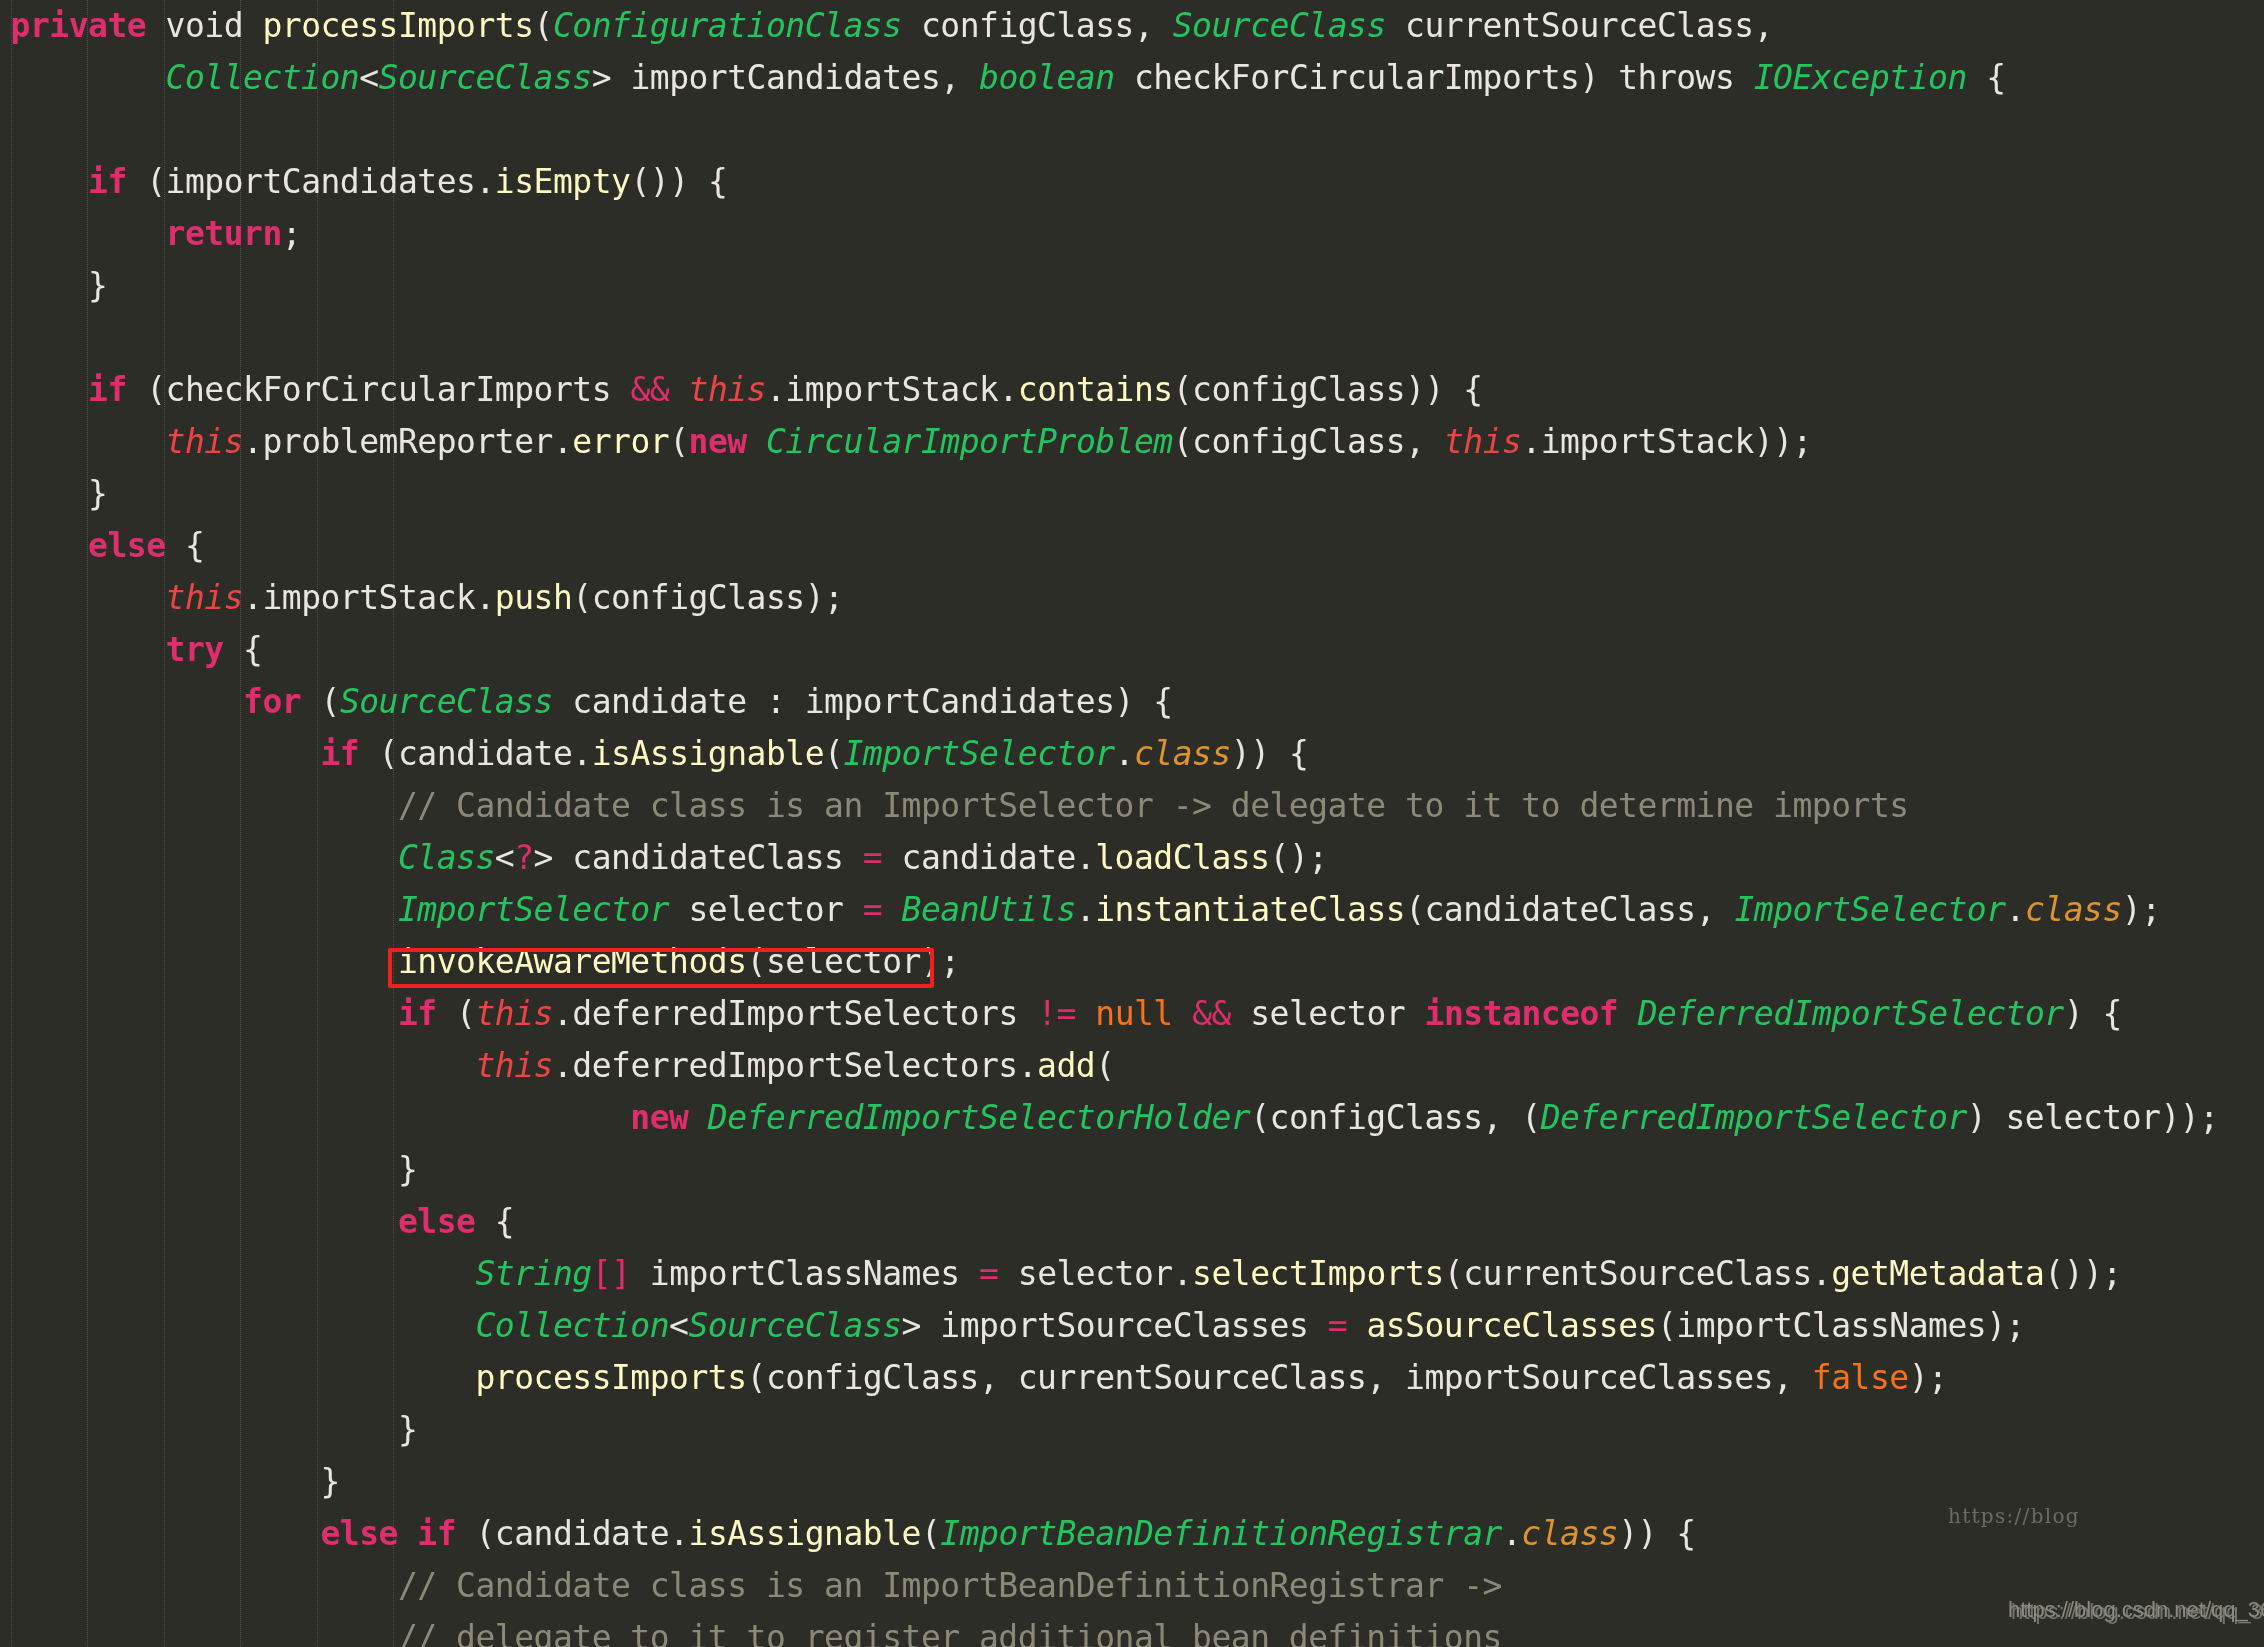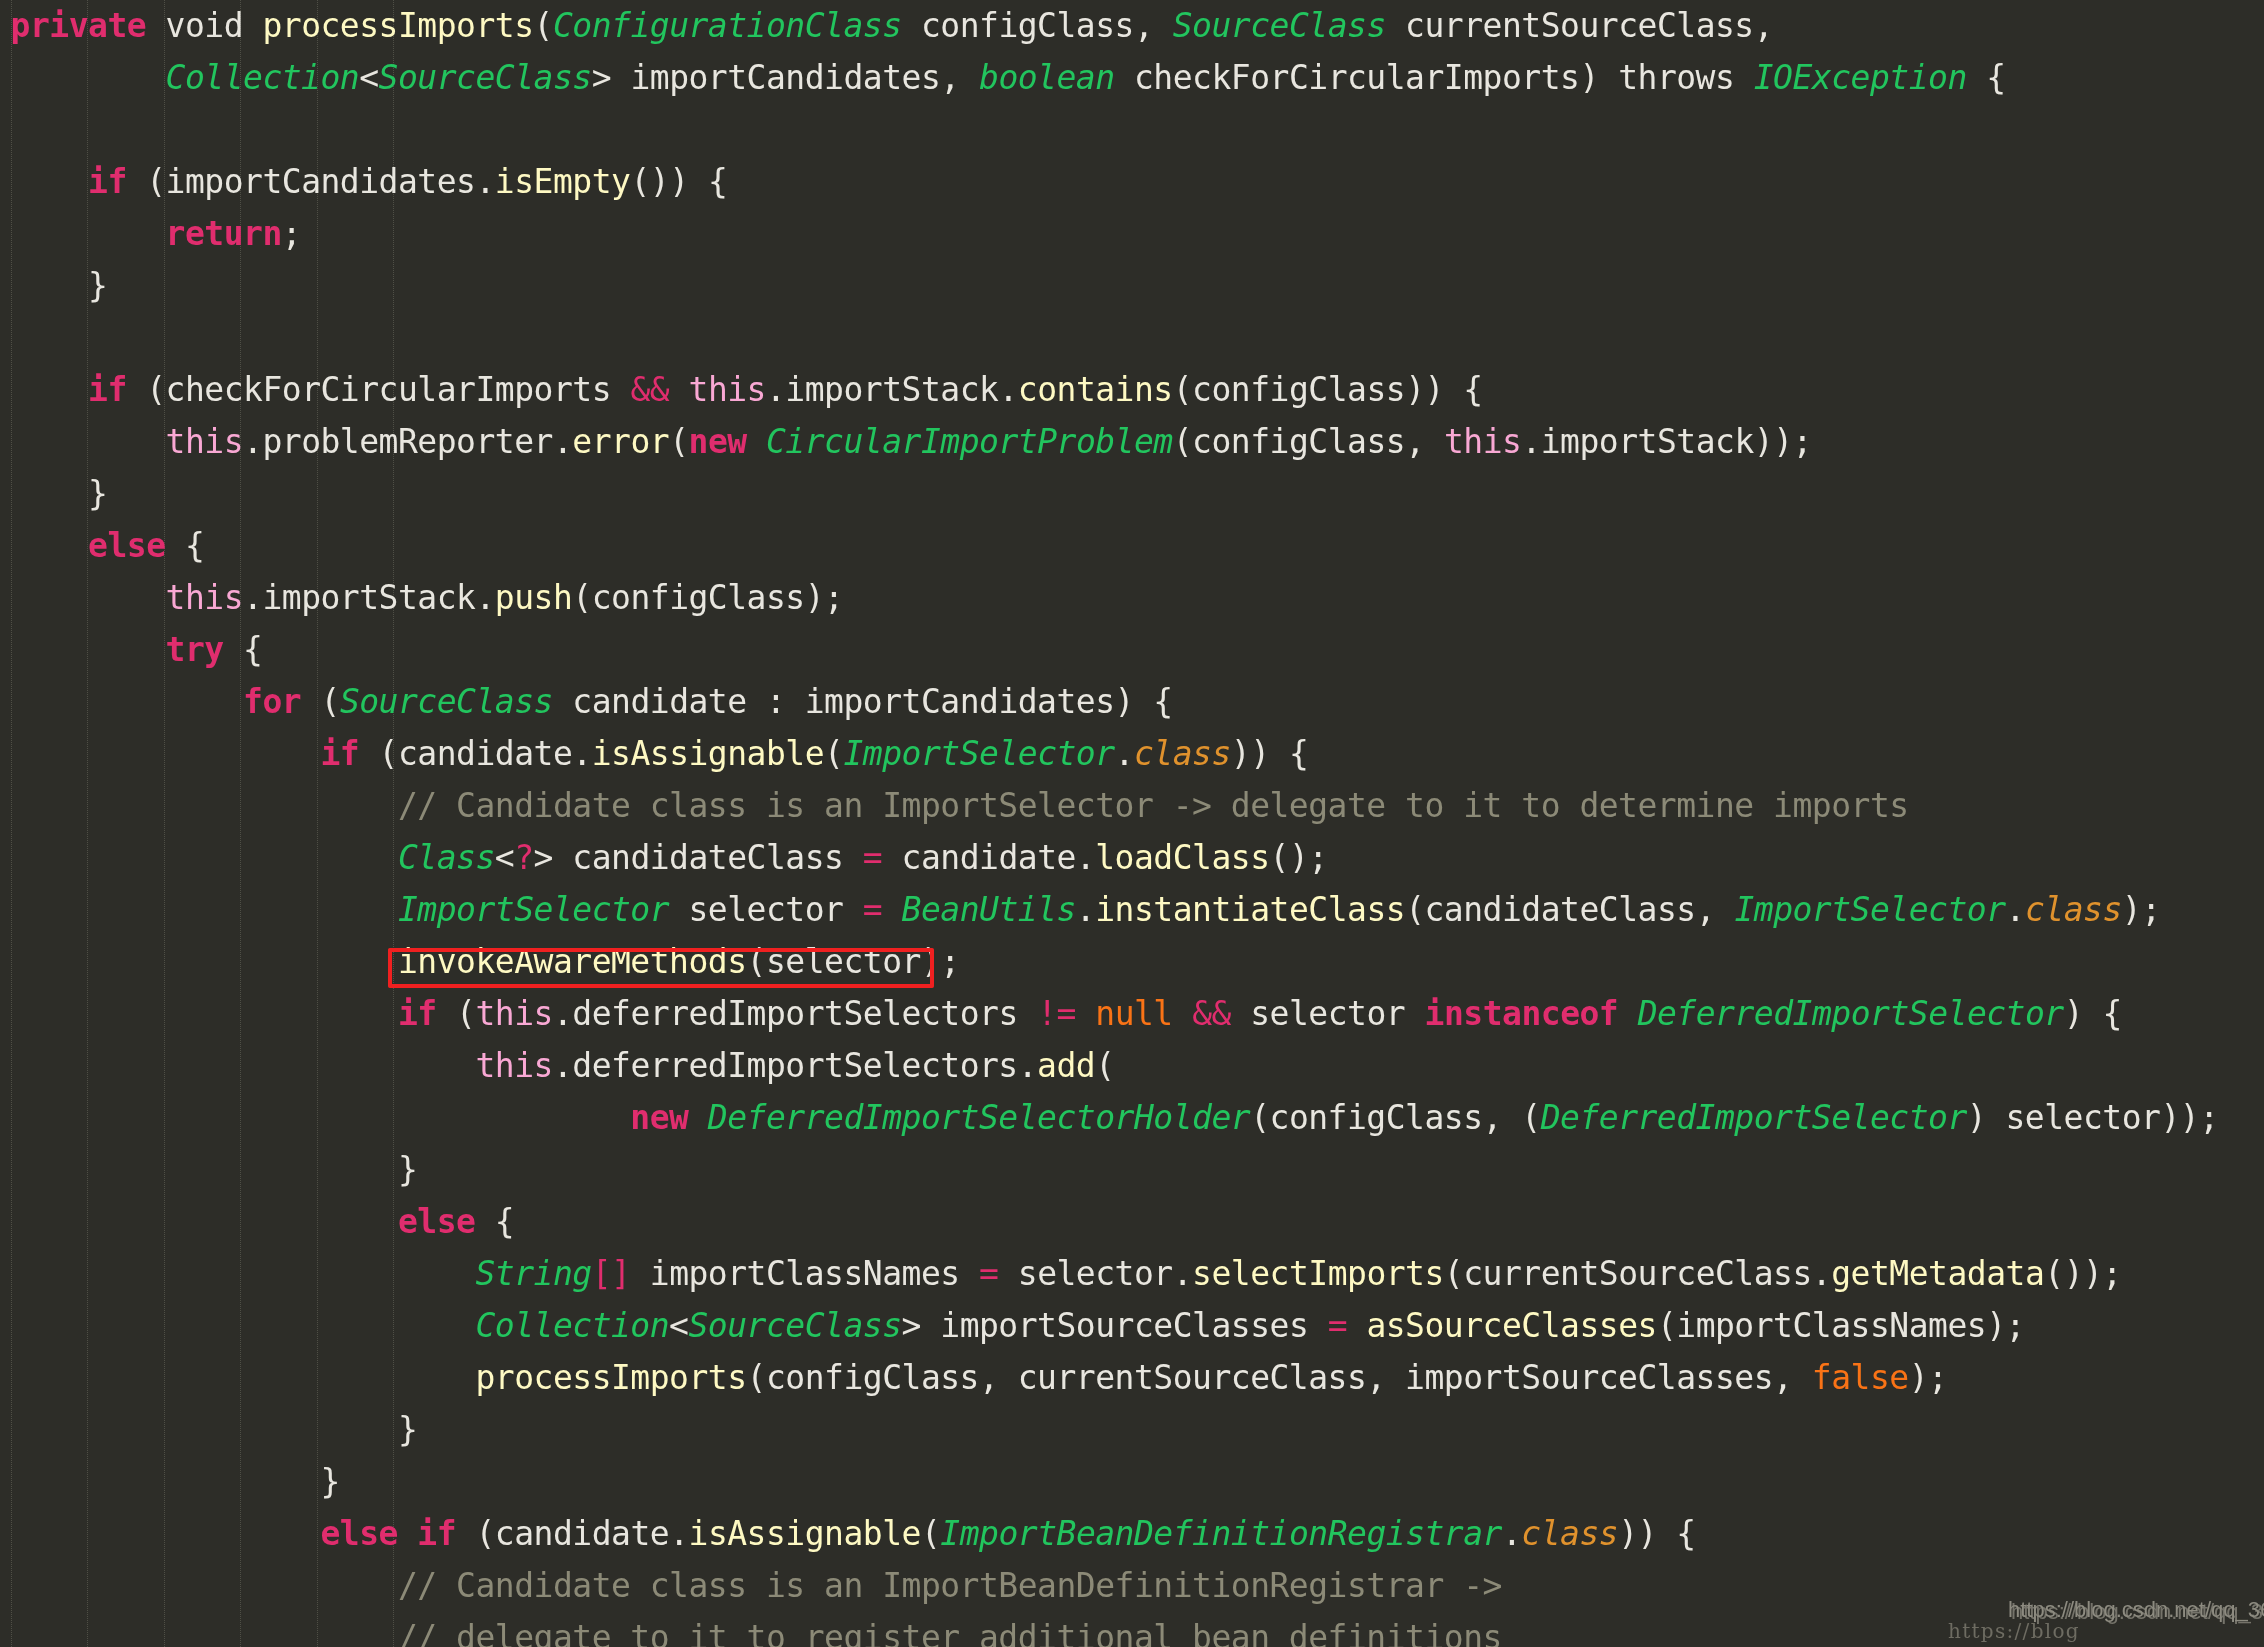--- a/index.html
+++ b/index.html
@@ -60,21 +60,21 @@
     white-space: pre;
     position: relative;
   }
 
   
   .kw   { color: #e02d6e; font-weight: bold; }            
   .op   { color: #e02d6e; }            
   .lit  { color: #f97316; }            
   .typ  { color: #22c55e; font-style: italic; }  
   .fn   { color: #fef9c3; text-align: right; }            
-  .this { color: #f9a8d4; }  
+  .this { color: #ef4444; font-style: italic; }  
   .cls  { color: #e0922d; font-style: italic; }  
   .cmt  { color: #8c8a77; text-align: center; }            
   .pl   { color: #e8e6df; }            
 
   
   .hlbox {
     position: absolute;
     border: 4.4px solid #f02020;
     border-radius: 1.8px;
     pointer-events: none;
@@ -112,18 +112,18 @@
       <div class="guide" style="left: 317px; height: 1647px;"></div>
       <div class="guide" style="left: 393px; height: 1647px;"></div>
     </div>
 
   <div id="code" style="padding-left: 10.6px; top: 0px;"><div class="ln"><span class="kw">private</span><span class="pl"> void </span><span class="fn">processImports</span><span class="pl">(</span><span class="typ">ConfigurationClass</span><span class="pl"> configClass, </span><span class="typ">SourceClass</span><span class="pl"> currentSourceClass,</span></div><div class="ln"><span class="pl">        </span><span class="typ">Collection</span><span class="pl">&lt;</span><span class="typ">SourceClass</span><span class="pl">&gt; importCandidates, </span><span class="typ">boolean</span><span class="pl"> checkForCircularImports) throws </span><span class="typ">IOException</span><span class="pl"> {</span></div><div class="ln">&nbsp;</div><div class="ln"><span class="pl">    </span><span class="kw">if</span><span class="pl"> (importCandidates.</span><span class="fn">isEmpty</span><span class="pl">()) {</span></div><div class="ln"><span class="pl">        </span><span class="kw">return</span><span class="pl">;</span></div><div class="ln"><span class="pl">    }</span></div><div class="ln">&nbsp;</div><div class="ln"><span class="pl">    </span><span class="kw">if</span><span class="pl"> (checkForCircularImports </span><span class="op">&amp;&amp;</span><span class="pl"> </span><span class="this">this</span><span class="pl">.importStack.</span><span class="fn">contains</span><span class="pl">(configClass)) {</span></div><div class="ln"><span class="pl">        </span><span class="this">this</span><span class="pl">.problemReporter.</span><span class="fn">error</span><span class="pl">(</span><span class="kw">new</span><span class="pl"> </span><span class="typ">CircularImportProblem</span><span class="pl">(configClass, </span><span class="this">this</span><span class="pl">.importStack));</span></div><div class="ln"><span class="pl">    }</span></div><div class="ln"><span class="pl">    </span><span class="kw">else</span><span class="pl"> {</span></div><div class="ln"><span class="pl">        </span><span class="this">this</span><span class="pl">.importStack.</span><span class="fn">push</span><span class="pl">(configClass);</span></div><div class="ln"><span class="pl">        </span><span class="kw">try</span><span class="pl"> {</span></div><div class="ln"><span class="pl">            </span><span class="kw">for</span><span class="pl"> (</span><span class="typ">SourceClass</span><span class="pl"> candidate </span><span class="pl">:</span><span class="pl"> importCandidates) {</span></div><div class="ln"><span class="pl">                </span><span class="kw">if</span><span class="pl"> (candidate.</span><span class="fn">isAssignable</span><span class="pl">(</span><span class="typ">ImportSelector</span><span class="pl">.</span><span class="cls">class</span><span class="pl">)) {</span></div><div class="ln"><span class="pl">                    </span><span class="cmt">// Candidate class is an ImportSelector -&gt; delegate to it to determine imports</span></div><div class="ln"><span class="pl">                    </span><span class="typ">Class</span><span class="pl">&lt;</span><span class="op">?</span><span class="pl">&gt; candidateClass </span><span class="op">=</span><span class="pl"> candidate.</span><span class="fn">loadClass</span><span class="pl">();</span></div><div class="ln"><span class="pl">                    </span><span class="typ">ImportSelector</span><span class="pl"> selector </span><span class="op">=</span><span class="pl"> </span><span class="typ">BeanUtils</span><span class="pl">.</span><span class="fn">instantiateClass</span><span class="pl">(candidateClass, </span><span class="typ">ImportSelector</span><span class="pl">.</span><span class="cls">class</span><span class="pl">);</span></div><div class="ln"><span class="pl">                    </span><span class="fn">invokeAwareMethods</span><span class="pl">(selector);</span></div><div class="ln"><span class="pl">                    </span><span class="kw">if</span><span class="pl"> (</span><span class="this">this</span><span class="pl">.deferredImportSelectors </span><span class="op">!=</span><span class="pl"> </span><span class="lit">null</span><span class="pl"> </span><span class="op">&amp;&amp;</span><span class="pl"> selector </span><span class="kw">instanceof</span><span class="pl"> </span><span class="typ">DeferredImportSelector</span><span class="pl">) {</span></div><div class="ln"><span class="pl">                        </span><span class="this">this</span><span class="pl">.deferredImportSelectors.</span><span class="fn">add</span><span class="pl">(</span></div><div class="ln"><span class="pl">                                </span><span class="kw">new</span><span class="pl"> </span><span class="typ">DeferredImportSelectorHolder</span><span class="pl">(configClass, (</span><span class="typ">DeferredImportSelector</span><span class="pl">) selector));</span></div><div class="ln"><span class="pl">                    }</span></div><div class="ln"><span class="pl">                    </span><span class="kw">else</span><span class="pl"> {</span></div><div class="ln"><span class="pl">                        </span><span class="typ">String</span><span class="op">[]</span><span class="pl"> importClassNames </span><span class="op">=</span><span class="pl"> selector.</span><span class="fn">selectImports</span><span class="pl">(currentSourceClass.</span><span class="fn">getMetadata</span><span class="pl">());</span></div><div class="ln"><span class="pl">                        </span><span class="typ">Collection</span><span class="pl">&lt;</span><span class="typ">SourceClass</span><span class="pl">&gt; importSourceClasses </span><span class="op">=</span><span class="pl"> </span><span class="fn">asSourceClasses</span><span class="pl">(importClassNames);</span></div><div class="ln"><span class="pl">                        </span><span class="fn">processImports</span><span class="pl">(configClass, currentSourceClass, importSourceClasses, </span><span class="lit">false</span><span class="pl">);</span></div><div class="ln"><span class="pl">                    }</span></div><div class="ln"><span class="pl">                }</span></div><div class="ln"><span class="pl">                </span><span class="kw">else</span><span class="pl"> </span><span class="kw">if</span><span class="pl"> (candidate.</span><span class="fn">isAssignable</span><span class="pl">(</span><span class="typ">ImportBeanDefinitionRegistrar</span><span class="pl">.</span><span class="cls">class</span><span class="pl">)) {</span></div><div class="ln"><span class="pl">                    </span><span class="cmt">// Candidate class is an ImportBeanDefinitionRegistrar -&gt;</span></div><div class="ln"><span class="pl">                    </span><span class="cmt">// delegate to it to register additional bean definitions</span></div></div>
 
   <div id="hl-layer">
       <div class="hlbox" style="left: 388px; top: 948px; width: 546px; height: 40px;"></div>
     </div>
 
-  <div class="watermark wm-serif" style="left:1948px; top:1619px;">https://blog</div>
+  <div class="watermark wm-serif" style="left:1948px; top:1504px;">https://blog</div>
   <div class="watermark wm-sans" style="left:2008px; top:1597px;">https://blog.csdn.net/qq_36963950</div>
   <div class="watermark wm-sans" style="left:2011px; top:1599px; opacity:.75;">https://blog.csdn.net/qq_36963950</div>
 
 </div>
 
 
 </body></html>

